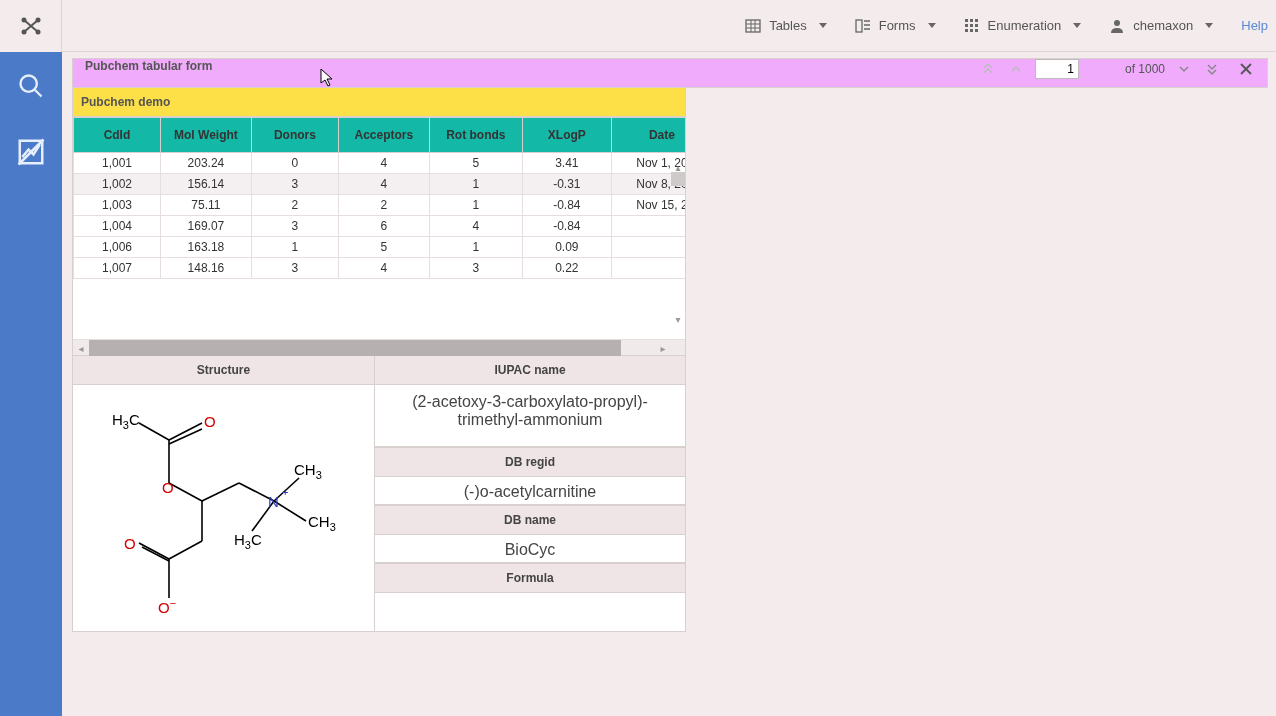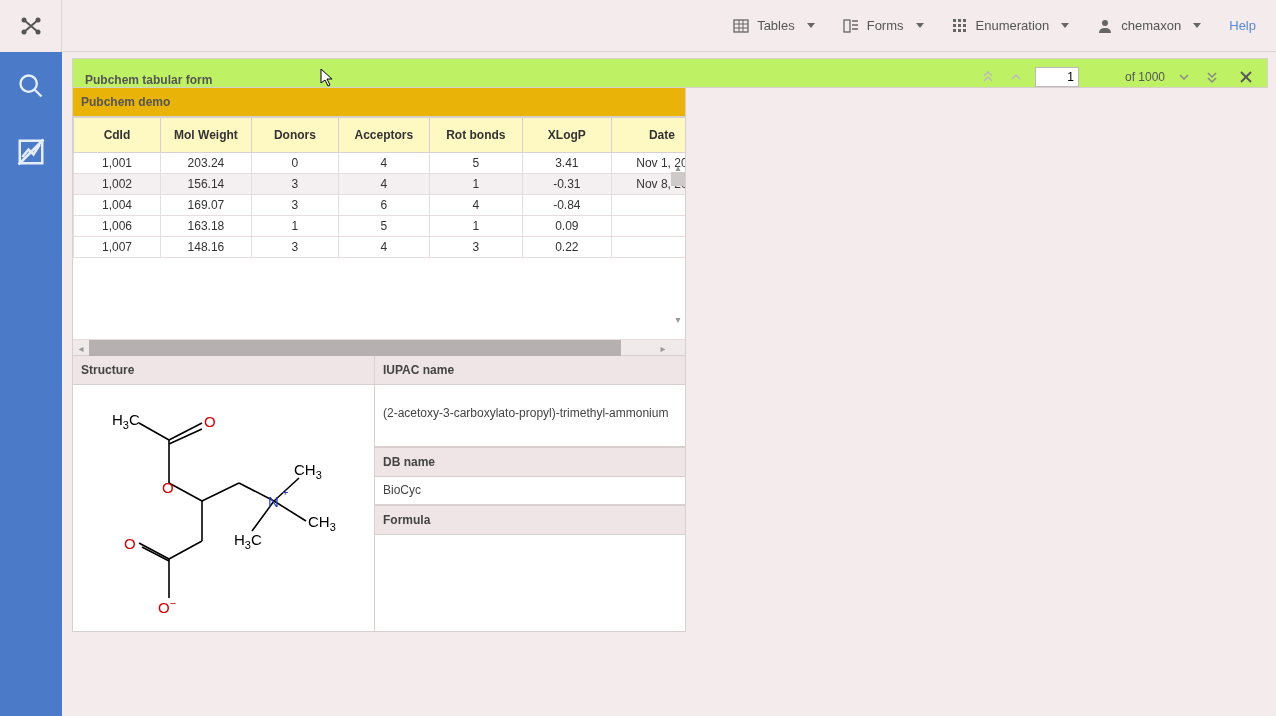--- a/index.html
+++ b/index.html
@@ -1,71 +1,71 @@
 <!DOCTYPE html>
 <html><head>
 <meta charset="utf-8">
 <style>
   * { box-sizing: border-box; margin: 0; padding: 0; }
   html, body { width: 1276px; height: 716px; font-family: Arial, Helvetica, sans-serif; font-size: 13px; color: #333; overflow: hidden; }
   body { background: #f4ecec; display: flex; flex-direction: column; }
 
   
-  .menubar { height: 52px; display: flex; align-items: center; padding: 0 20px; border-bottom: 1px solid #ddd4d4; }
+  .menubar { height: 52px; display: flex; align-items: center; padding: 0 8px; border-bottom: 1px solid #ddd4d4; }
   .sidebar-top { width: 62px; height: 52px; background: #f4ecec; display:flex; align-items:center; justify-content:center; position:absolute; left:0; top:0; border-right:1px solid #ddd4d4; }
   .logo-icon { width:24px; height:24px; }
   .menubar-spacer { flex: 1; }
   .menubar .menu-item { display: inline-flex; align-items: center; gap: 8px; margin-left: 28px; color: #555; cursor: pointer; }
   .menubar .menu-item.help { color: #5a8ad6; }
   .caret-down { display:inline-block; width:0; height:0; border-left:4px solid transparent; border-right:4px solid transparent; border-top:5px solid #666; margin-left:4px; }
 
   .main-row { flex:1; display:flex; min-height:0; }
 
   
   .sidebar { width: 62px; background: #4a7ac8; display:flex; flex-direction:column; align-items:center; padding-top:16px; gap:30px; }
   .side-btn { width:36px; height:36px; display:flex; align-items:center; justify-content:center; cursor:pointer; color:#dbe6f7; }
 
   .content { flex:1; padding:6px 8px 8px 10px; min-width:0; display:flex; flex-direction:column; }
 
   
-  .form-header { height:30px; background:#bef264; border:1px solid #d8cfcf; display:flex; align-items:flex-end; padding:0 12px; }
+  .form-header { height:30px; background:#f0abfc; border:1px solid #d8cfcf; display:flex; align-items:flex-start; padding:0 12px; }
   .form-title { font-weight:bold; color:#555; font-size:12px; }
   .form-header-spacer { flex:1; }
   .nav-controls { display:flex; align-items:center; gap:10px; }
   .nav-btn { width:18px; height:18px; display:flex; align-items:center; justify-content:center; cursor:pointer; color:#888; }
   .nav-input { width:44px; height:20px; border:1px solid #bbb; text-align:right; padding:0 4px; font-size:12px; }
   .nav-of { font-size:12px; color:#555;margin-left:36px; }
 
   
   .panel { width: 614px; border:1px solid #d8cfcf; border-top:none; background:#fff; display:flex; flex-direction:column; }
-  .panel-header { background:#eab308; border-bottom:1px solid #d8cfcf; padding:7px 8px; font-weight:bold; font-size:12px; color:#555; }
+  .panel-header { background:#fde047; border-bottom:1px solid #d8cfcf; padding:7px 8px; font-weight:bold; font-size:12px; color:#555; }
 
   
   .tbl-wrap { position:relative; }
   .tbl-scroll { overflow:hidden; position:relative; height: 222px; }
   table.data { border-collapse:collapse; width: 640px; table-layout:fixed; }
-  table.data th { background:#fef9c3; border:1px solid #d8cfcf; padding:10px 6px; font-size:12px; font-weight:bold; text-align:center; color:#333; }
+  table.data th { background:#14b8a6; border:1px solid #d8cfcf; padding:10px 6px; font-size:12px; font-weight:bold; text-align:center; color:#333; }
   table.data td { border:1px solid #e6dede; padding:3px 6px; font-size:12px; text-align:center; white-space:nowrap; overflow:hidden; }
   table.data col.c-id{width:86px;} col.c-mw{width:90px;} col.c-d{width:86px;} col.c-a{width:90px;} col.c-r{width:92px;} col.c-x{width:88px;} col.c-dt{width:100px;}
   tr.selected td { background:#f4eff0; }
   .vthumb { position:absolute; right:0; top:55px; width:14px; height:14px; background:#cfcaca; }
   .varrow-up, .varrow-dn { position:absolute; right:2px; width:10px; height:10px; display:flex;align-items:center;justify-content:center; color:#999; font-size:10px;}
   .varrow-up{top:45px;} .varrow-dn{top:197px;}
 
   .hscroll { height:16px; background:#f1eaea; border-top:1px solid #e6dede; position:relative; }
   .harrow-l,.harrow-r{position:absolute;top:0;width:16px;height:16px;display:flex;align-items:center;justify-content:center;color:#999;font-size:10px;}
   .harrow-l{left:0;} .harrow-r{right:14px;}
   .hthumb{position:absolute;left:16px;top:0;height:16px;width:532px;background:#b7b0b0;}
 
   
-  .detail { display:flex; border-top:1px solid #d8cfcf; }
+  .detail { display:flex; border-top:1px solid #d8cfcf;text-align:center; }
   .structure-col { width:302px; border-right:1px solid #d8cfcf; }
   .info-col { flex:1; }
   .sect-header { background:#efe5e6; border-bottom:1px solid #d8cfcf; padding:7px 8px; font-weight:bold; font-size:12px; color:#444; }
-  .sect-body { padding:21px 8px; font-size:12px; color:#444; border-bottom:1px solid #d8cfcf; }
+  .sect-body { padding:8px 8px; font-size:16px; color:#444; border-bottom:1px solid #d8cfcf; }
   .info-col .row:not(:first-child) .sect-header { border-top:1px solid #d8cfcf; }
   .info-col .row:last-child .sect-body { border-bottom:none; }
   .info-col .sect-body.tall { height:62px; }
   .info-col .sect-body.short { height:28px; padding-top:6px; padding-bottom:6px; }
 
   .structure-body { height:246px; display:flex; align-items:center; justify-content:center; }
 
   .cursor-pointer { position:absolute; left:320px; top:68px; pointer-events:none; }
 
   
@@ -231,20 +231,29 @@
                 <tr class="selected">
                   <td>1,002</td>
                   <td>156.14</td>
                   <td>3</td>
                   <td>4</td>
                   <td>1</td>
                   <td>-0.31</td>
                   <td>Nov 8, 20</td>
                 </tr>
                 <tr>
+                  <td>1,003</td>
+                  <td>75.11</td>
+                  <td>2</td>
+                  <td>2</td>
+                  <td>1</td>
+                  <td>-0.84</td>
+                  <td>Nov 15, 2</td>
+                </tr>
+                <tr>
                   <td>1,004</td>
                   <td>169.07</td>
                   <td>3</td>
                   <td>6</td>
                   <td>4</td>
                   <td>-0.84</td>
                   <td></td>
                 </tr>
                 <tr>
                   <td>1,006</td>
@@ -317,20 +326,24 @@
               </g>
             </svg>
           </div>
         </div>
         <div class="info-col">
           <div class="row">
             <div class="sect-header">IUPAC name</div>
             <div class="sect-body tall">(2-acetoxy-3-carboxylato-propyl)-trimethyl-ammonium</div>
           </div>
           <div class="row">
+            <div class="sect-header">DB regid</div>
+            <div class="sect-body short">(-)o-acetylcarnitine</div>
+          </div>
+          <div class="row">
             <div class="sect-header">DB name</div>
             <div class="sect-body short">BioCyc</div>
           </div>
           <div class="row">
             <div class="sect-header">Formula</div>
           </div>
         </div>
       </div>
     </div>
   </div>

